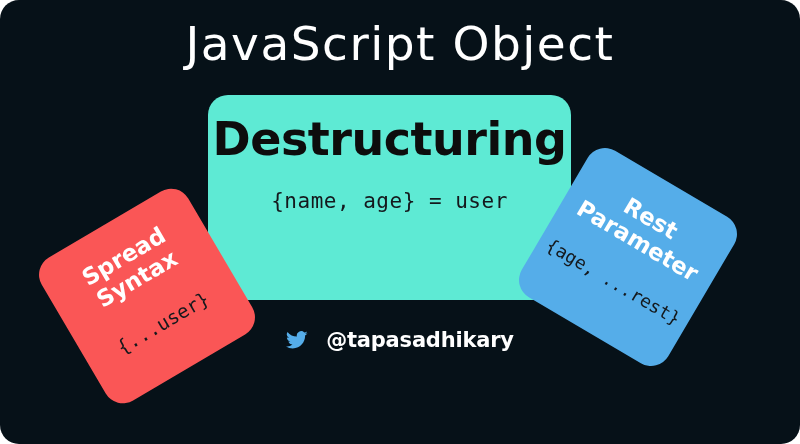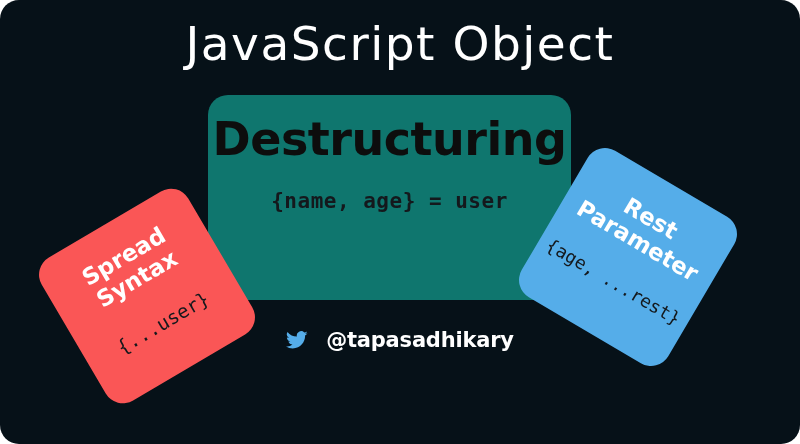--- a/index.html
+++ b/index.html
@@ -42,21 +42,21 @@
     border-radius: 20px;
     box-sizing: border-box;
   }
 
   
   #card-main {
     left: 208px;
     top: 95px;
     width: 363px;
     height: 205px;
-    background: #0f766e;
+    background: #5eead4;
     z-index: 2;
     display: flex;
     flex-direction: column;
     align-items: center;
     justify-content: flex-start;
     padding-top: 20px;
   }
   #main-title {
     color: #0d0d0d;
     font-family: "DejaVu Sans", sans-serif;
@@ -64,21 +64,21 @@
     font-weight: 700;
     letter-spacing: -0.5px;
     line-height: 1.05;
     white-space: nowrap;
   }
   #main-code {
     margin-top: 26px;
     color: #14181c;
     font-family: "DejaVu Sans Mono", monospace;
     font-size: 21px;
-    font-weight: 700;
+    font-weight: 400;
     letter-spacing: 0.5px;
     white-space: nowrap;
   }
 
   
   #card-spread {
     left: 62px;
     top: 213px;
     width: 170px;
     height: 166px;

